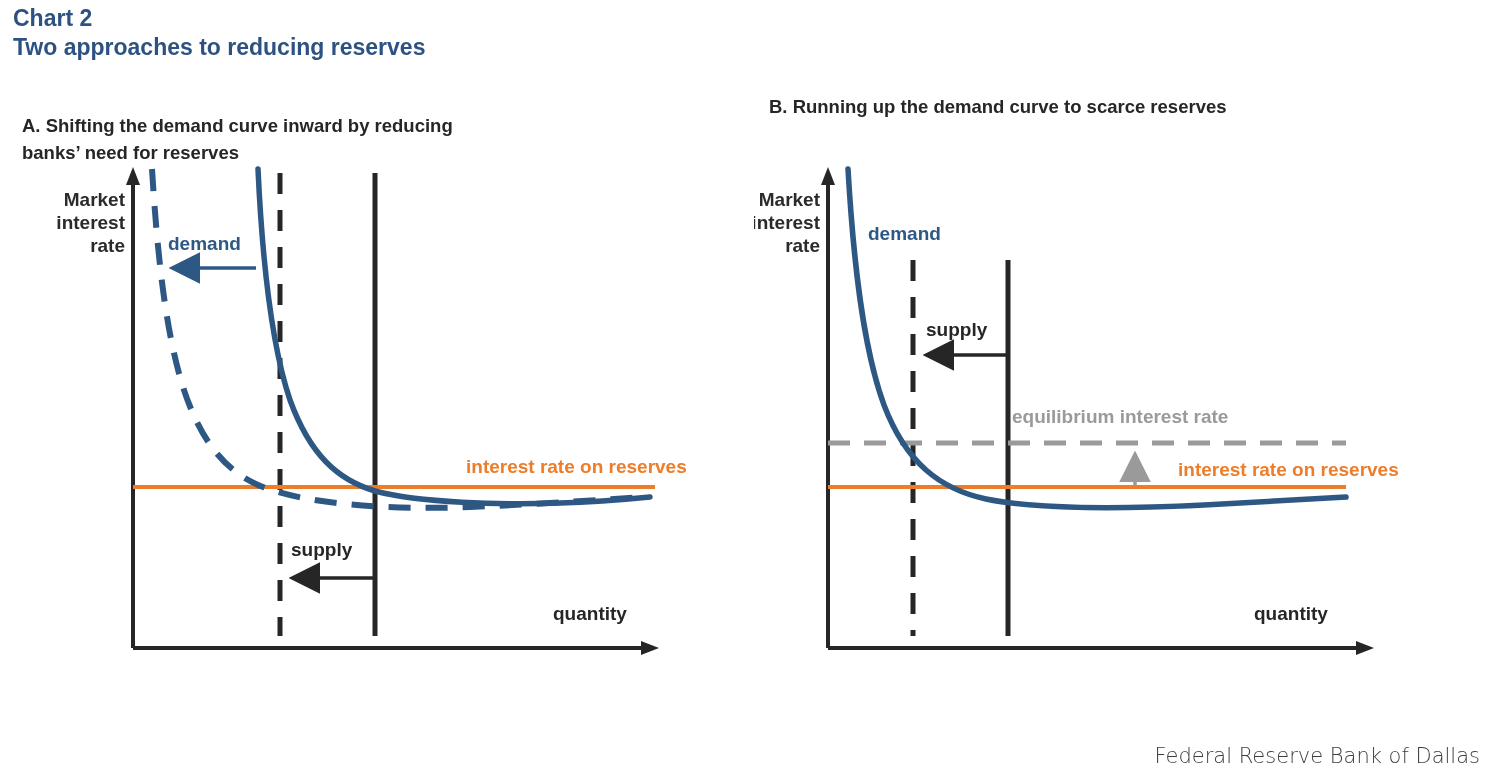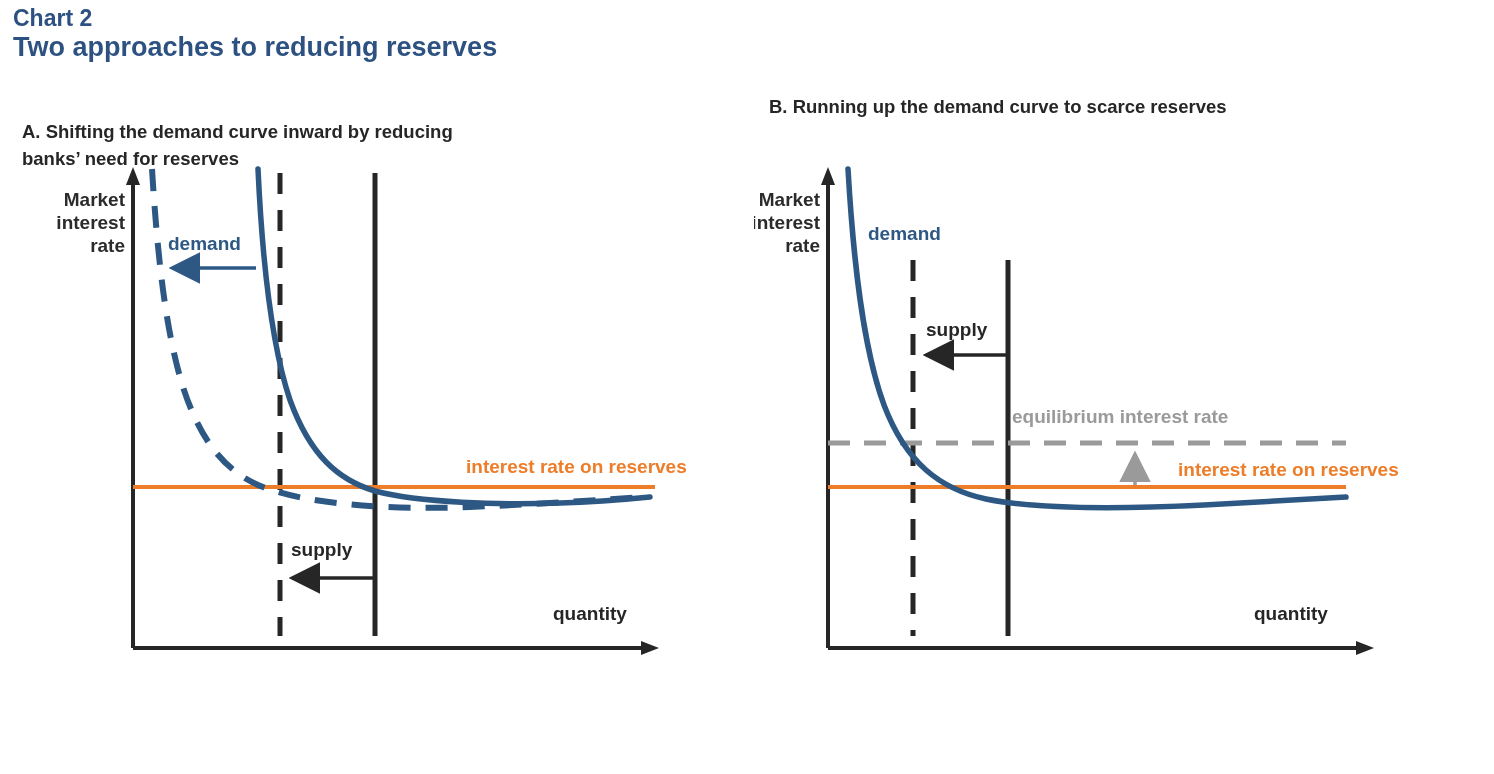--- a/index.html
+++ b/index.html
@@ -25,33 +25,33 @@
   }
   .chart-number {
     color: #2d5281;
     font-size: 23px;
     font-weight: bold;
     line-height: 28px;
     letter-spacing: 0px;
   }
   .chart-title {
     color: #2d5281;
-    font-size: 27px;
+    font-size: 23px;
     font-weight: bold;
     line-height: 30px;
   }
   .panel-title {
     position: absolute;
     color: #262626;
     font-size: 18.5px;
     font-weight: bold;
     line-height: 27px;
     white-space: pre-line;
   }
-  .panel-title.left { left: 22px; top: 118px; }
+  .panel-title.left { left: 22px; top: 112px; }
   .panel-title.right { left: 737px; top: 93px; margin-left: 32px; }
 
   .footer {
     position: absolute;
     right: 14px;
     bottom: 6px;
     color: #3d3d3d;
     font-size: 21px;
     font-weight: 300;
     font-family: "DejaVu Sans", sans-serif;
@@ -161,14 +161,15 @@
 
     <text class="lbl-qty" x="500" y="465">quantity</text>
 
     <g>
       <text class="axlabel" x="66" y="51" text-anchor="end">Market</text>
       <text class="axlabel" x="66" y="74" text-anchor="end">interest</text>
       <text class="axlabel" x="66" y="97" text-anchor="end">rate</text>
     </g>
   </svg>
 
+  <div class="footer">Federal Reserve Bank of Dallas</div>
 
 </div>
 
 </body></html>

